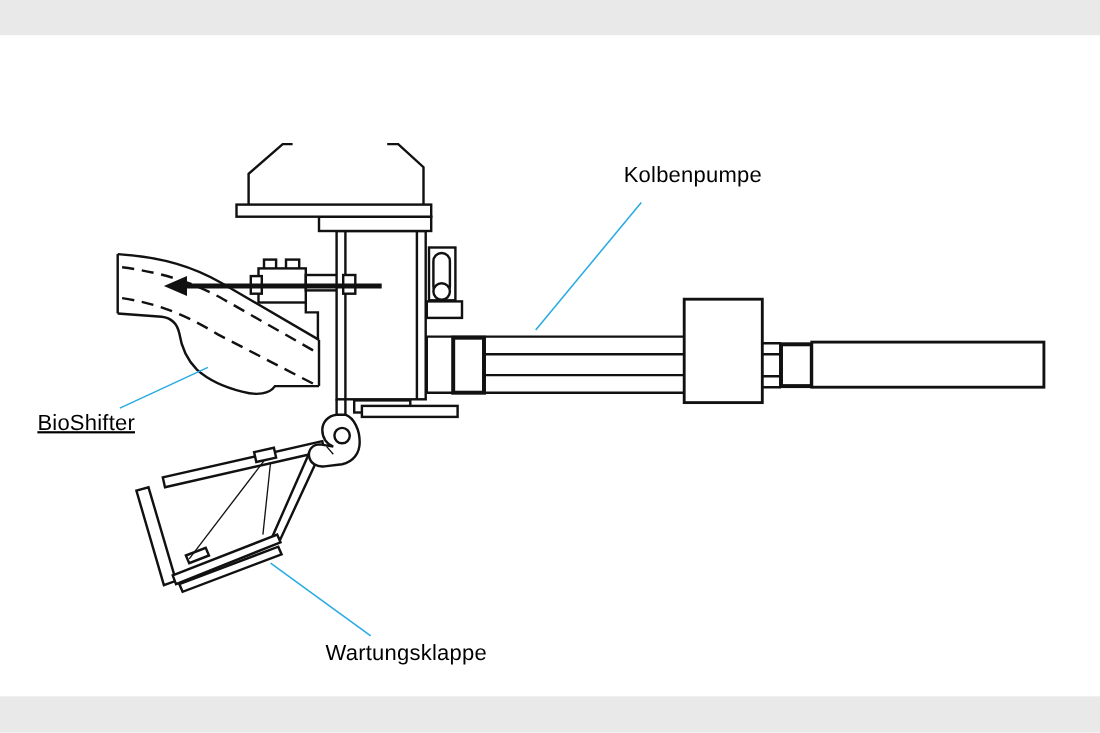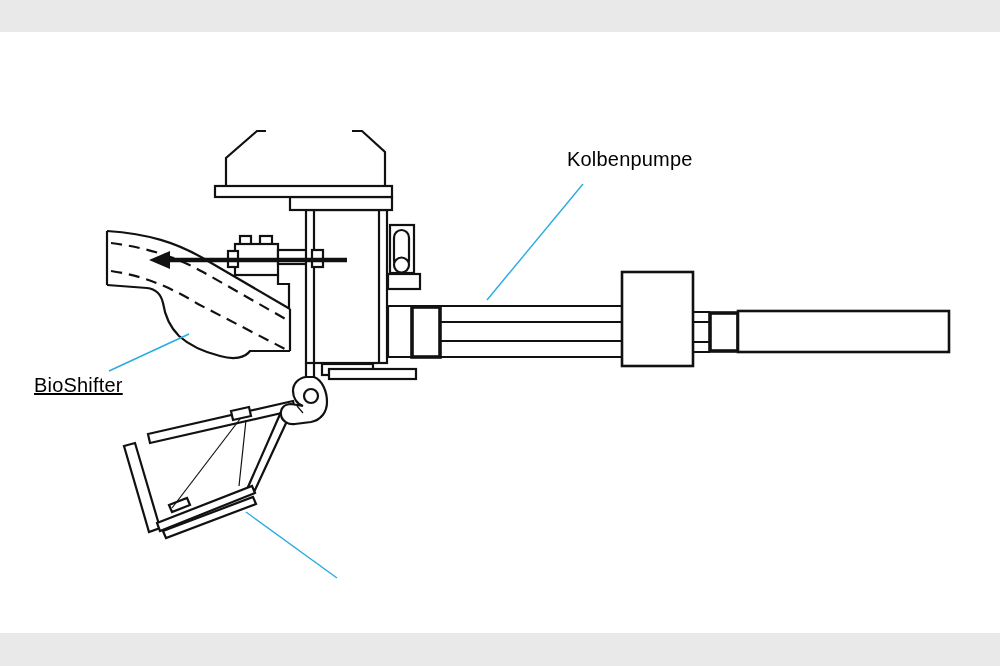--- a/index.html
+++ b/index.html
@@ -125,13 +125,14 @@
       <circle class="fw sw2" cx="311" cy="396" r="7"></circle>
     </g>
 
     <line class="leader" x1="583" y1="184" x2="487" y2="300"></line>
     <line class="leader" x1="109" y1="371" x2="189" y2="334"></line>
     <line class="leader" x1="246" y1="512" x2="337" y2="578"></line>
   </svg>
 
   <div class="lbl lbl-kolbenpumpe">Kolbenpumpe</div>
   <div class="lbl lbl-bioshifter">BioShifter</div>
+  <div class="lbl lbl-wartungsklappe">Wartungsklappe</div>
 </div>
 
 </body></html>

